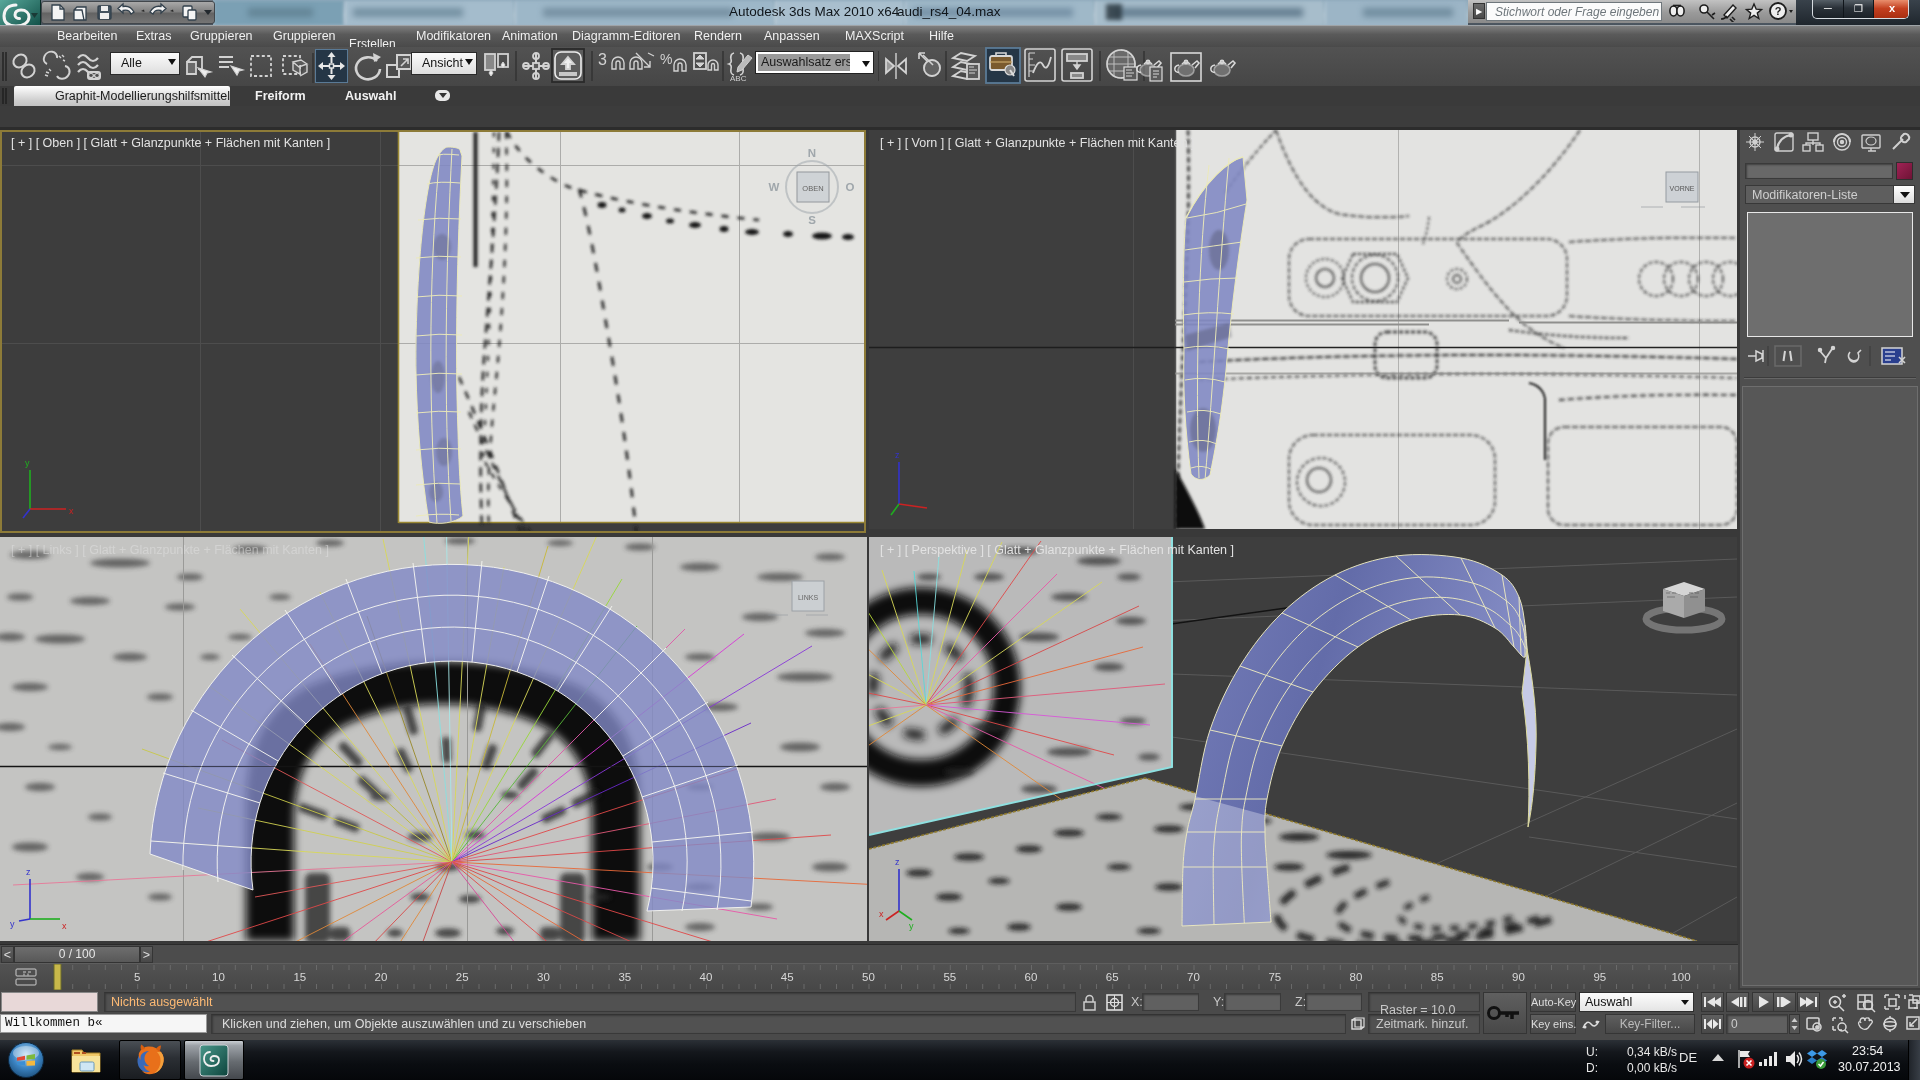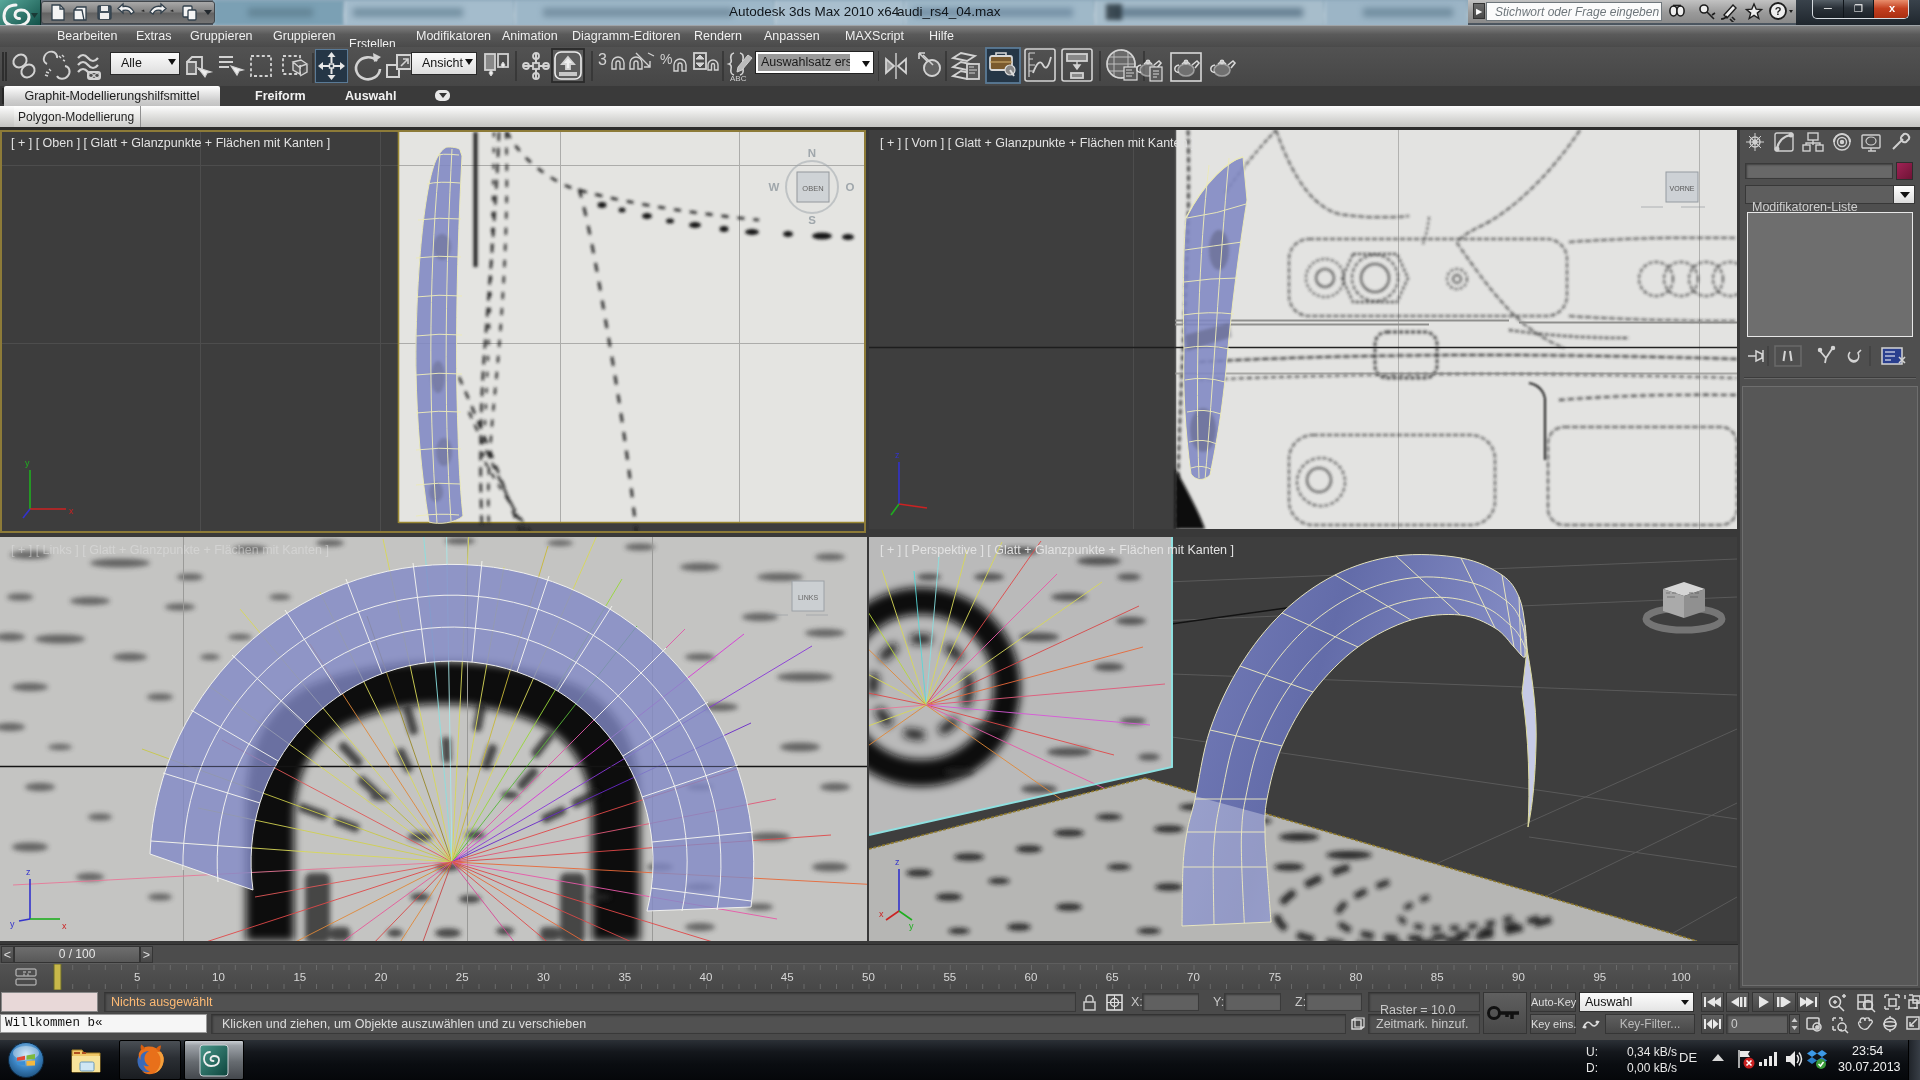--- a/index.html
+++ b/index.html
@@ -302,28 +302,25 @@
           <path d="M5 8 q-5 1 -4 5 q1 3 4 2"></path>
           <path d="M18 8 l5 -4 2 2 -4 5"></path>
           <ellipse cx="12" cy="13" rx="8" ry="6" fill="#8a8a8a" opacity="0.6"></ellipse>
           <path d="M8 7 q4 -4 8 0"></path>
           <circle cx="12" cy="5" r="1.6"></circle>
         </g>
       </svg>
 </div>
 <div class="abs" style="left:0;top:86px;width:1920px;height:20px;background:#3a3a3a">
 <div class="abs" style="left:2px;top:2px;width:2px;height:16px;background:#262626;box-shadow:3px 0 0 #262626"></div>
-<div class="abs" style="left:4px;top:0;width:216px;height:20px;background:linear-gradient(#ffffff,#cfcfcf 70%,#c2c2c2);color:#1b1b1b;font-size:12.5px;text-align:center;padding-top:3px;border-radius:2px 2px 0 0">Graphit-Modellierungshilfsmittel</div>
+<div class="abs" style="left:14px;top:0;width:216px;height:20px;background:linear-gradient(#ffffff,#cfcfcf 70%,#c2c2c2);color:#1b1b1b;font-size:12.5px;text-align:right;padding-top:3px;border-radius:2px 2px 0 0">Graphit-Modellierungshilfsmittel</div>
 <span class="abs" style="left:255px;top:3px;color:#f2f2f2;font-size:12.5px;font-weight:bold">Freiform</span>
 <span class="abs" style="left:345px;top:3px;color:#f2f2f2;font-size:12.5px;font-weight:bold">Auswahl</span>
 <div class="abs" style="left:435px;top:4px;width:15px;height:11px;background:#e8e8e8;border-radius:5px"></div>
 <div class="abs" style="left:439px;top:7px;width:0;height:0;border-left:4px solid transparent;border-right:4px solid transparent;border-top:5px solid #333"></div>
-</div>
-<div class="abs" style="left:0;top:106px;width:1920px;height:21px;background:linear-gradient(#fdfdfd,#e2e2e0 45%,#c3c3c1)">
-<div class="abs" style="left:14px;top:0;width:127px;height:21px;background:linear-gradient(#ffffff,#e8e8e6 50%,#cbcbc9);border-right:1px solid #909090;color:#1e1e1e;font-size:12px;padding:4px 0 0 4px;white-space:nowrap">Polygon-Modellierung</div>
 </div>
 <div class="abs" style="left:0;top:127px;width:1920px;height:3px;background:#2c2c2c"></div>
 <div class="abs" style="left:0;top:130px;width:1740px;height:814px;background:#393939"></div>
 <svg width="0" height="0" style="position:absolute">
       <defs>
         <filter id="b08" x="-30%" y="-30%" width="160%" height="160%">
           <feGaussianBlur stdDeviation="0.8"></feGaussianBlur>
         </filter>
         <filter id="b16" x="-30%" y="-30%" width="160%" height="160%">
           <feGaussianBlur stdDeviation="1.6"></feGaussianBlur>
@@ -827,21 +824,21 @@
             <path d="M8 20 h8 M11 17 v3"></path>
             <path d="M6 10 a5 4 0 0 1 10 0 a5 4 0 0 1 -10 0" stroke-width="1.2"></path>
           </g>
 <g transform="translate(147,0)">
             <path d="M4 18 L14 8 M12 6 l3 -3 a4 4 0 0 1 5 5 l-3 3 a4 4 0 0 1 -5 -5" stroke-width="2"></path>
           </g>
 </g>
       </svg>
       <div class="inp" style="left:5px;top:33px;width:148px;height:16px;background:#686868"></div>
       <div class="abs" style="left:156px;top:32px;width:17px;height:18px;background:linear-gradient(135deg,#a02355,#6e1335);border:1px solid #2e2e2e"></div>
-      <div class="abs" style="left:5px;top:55px;width:170px;height:19px;background:#5e5e5e;border:1px solid #383838;color:#cfcfcf;font-size:12.5px;padding:14px 0 0 6px">Modifikatoren-Liste</div>
+      <div class="abs" style="left:5px;top:55px;width:170px;height:19px;background:#5e5e5e;border:1px solid #383838;color:#cfcfcf;font-size:12.5px;padding:2px 0 0 6px">Modifikatoren-Liste</div>
       <div class="abs" style="left:153px;top:55px;width:22px;height:19px;background:linear-gradient(#ffffff,#dcdcdc);border:1px solid #383838">
         <div style="margin:6px 0 0 6px;width:0;height:0;border-left:5px solid transparent;border-right:5px solid transparent;border-top:6px solid #111"></div>
       </div>
       <div class="abs" style="left:7px;top:82px;width:166px;height:125px;background:#6e6e6e;border:1px solid #e8e8e8"></div>
       <svg class="abs" style="left:4px;top:213px" width="172" height="26" viewBox="0 0 172 26">
 <g stroke="#d4d4d4" stroke-width="1.5" fill="none">
 <path d="M4 13 h8 M12 8 l6 3 v4 l-6 3 z M19 7 v12"></path>
 <path d="M24 3 v20" stroke="#3a3a3a" stroke-width="1"></path>
 <rect x="31" y="3" width="26" height="20" fill="none" stroke="#6a6a6a"></rect>
           <path d="M41 8 l-1.5 10 M46 8 l1.5 10" stroke-width="2"></path>

